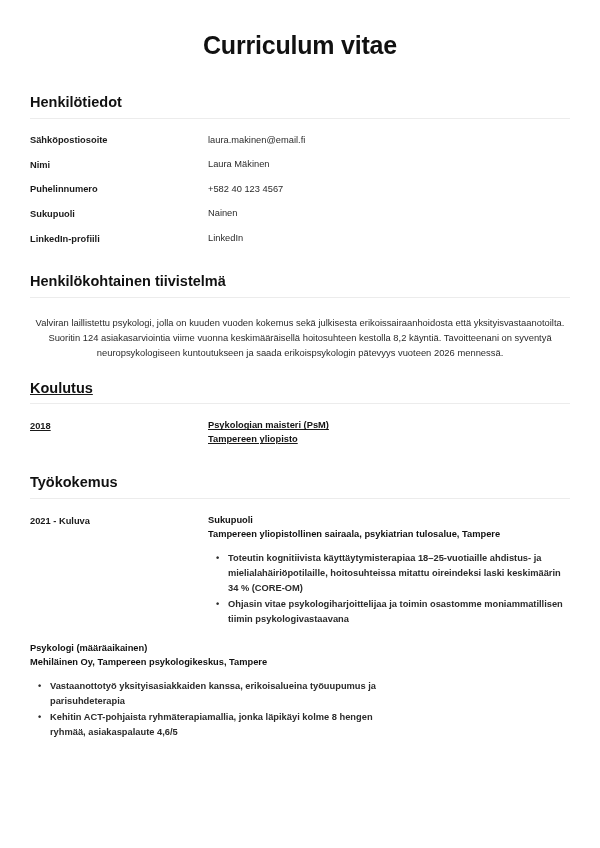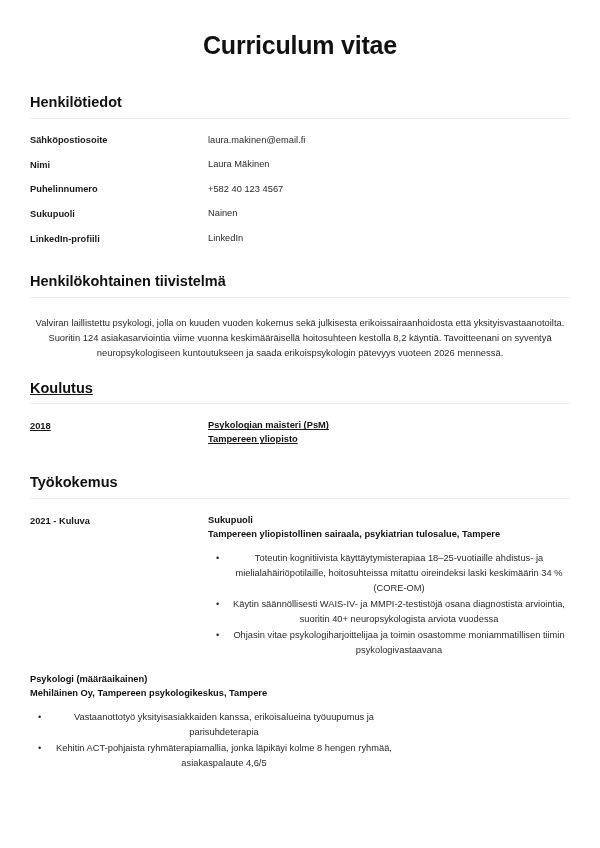--- a/index.html
+++ b/index.html
@@ -138,27 +138,26 @@
   }
 
   .entry-bullets {
     margin: 9px 0 0 0;
     padding: 0 0 0 20px;
     list-style: none;
   }
   .entry-bullets li {
     position: relative;
     font-size: 9.3px;
-    font-weight: normal;
+    font-weight: bold;
     color: #2b2b2b;
     line-height: 1.62;
     margin-bottom: 1px;
     padding-left: 0;
     max-width: 348px;
-    text-align: center;
   }
   .entry-bullets li::before {
     content: "\2022";
     position: absolute;
     left: -12px;
     top: 0;
     color: #2b2b2b;
     font-size: 9.3px;
     line-height: 1.62;
   }
@@ -231,21 +230,20 @@
     <div class="section-rule"></div>
     <div class="entries">
 
       <div class="entry">
         <div class="entry-date">2021 - Kuluva</div>
         <div class="entry-body">
           <div class="entry-role">Sukupuoli</div>
           <div class="entry-org">Tampereen yliopistollinen sairaala, psykiatrian tulosalue, Tampere</div>
           <ul class="entry-bullets">
             <li>Toteutin kognitiivista käyttäytymisterapiaa 18–25-vuotiaille ahdistus- ja mielialahäiriöpotilaille, hoitosuhteissa mitattu oireindeksi laski keskimäärin 34 % (CORE-OM)</li>
-            <li>Käytin säännöllisesti WAIS-IV- ja MMPI-2-testistöjä osana diagnostista arviointia, suoritin 40+ neuropsykologista arviota vuodessa</li>
             <li>Ohjasin vitae psykologiharjoittelijaa ja toimin osastomme moniammatillisen tiimin psykologivastaavana</li>
           </ul>
         </div>
       </div>
 
       <div class="entry">
         <div class="entry-body">
           <div class="entry-role">Psykologi (määräaikainen)</div>
           <div class="entry-org">Mehiläinen Oy, Tampereen psykologikeskus, Tampere</div>
           <ul class="entry-bullets">

